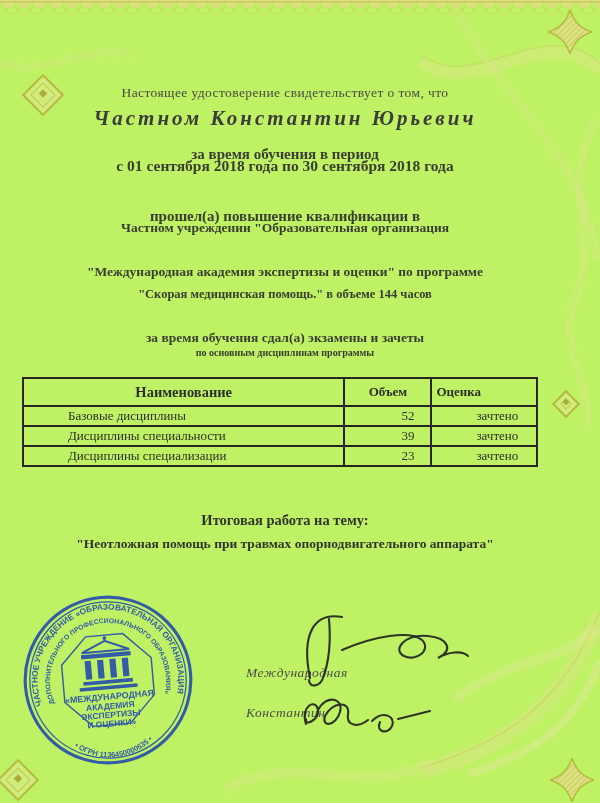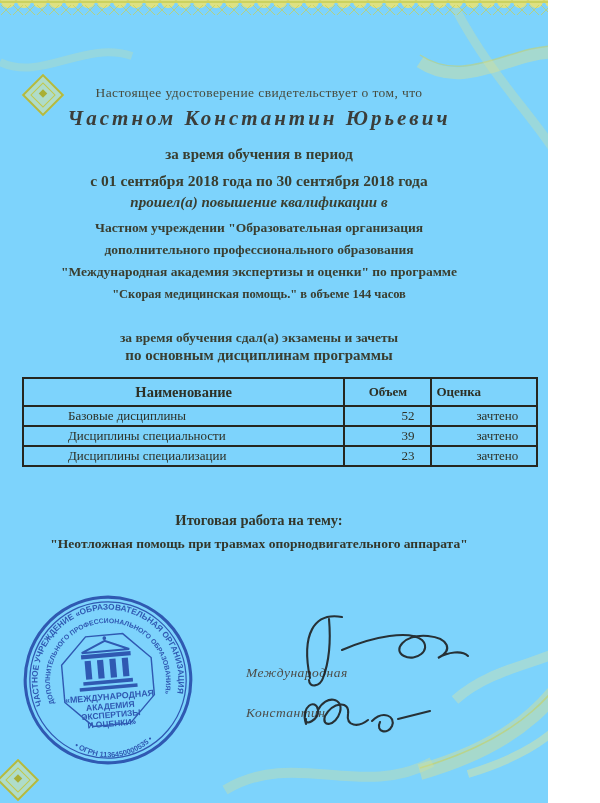--- a/index.html
+++ b/index.html
@@ -1,18 +1,18 @@
 <!DOCTYPE html>
 <html><head>
 <meta charset="utf-8">
 <style>
   html,body{margin:0;padding:0;}
   .page{
-    position:relative; width:548px; height:803px; overflow:hidden;
-    background:#7dd3fc;
+    position:relative; width:600px; height:803px; overflow:hidden;
+    background:#bef264;
     font-family:"Liberation Serif","DejaVu Serif",serif;
     color:#3c4034;
   }
   
   .band{position:absolute; z-index:1;
     background:
       repeating-linear-gradient(45deg, rgba(186,194,62,.55) 0 1px, transparent 1px 4px),
       repeating-linear-gradient(-45deg, rgba(186,194,62,.55) 0 1px, transparent 1px 4px),
       linear-gradient(#eff1bd,#e5e8a0);
   }
@@ -45,28 +45,28 @@
   .d-bl{left:3px;top:765px;}
   .d-rm{left:556px;top:394px;width:16px;height:16px;}
   .d-rm::after{left:4px;top:4px;width:5px;height:5px;}
   .corner-star{position:absolute;z-index:2;}
   
   .ln{position:absolute;left:0;right:30px;text-align:center;z-index:3;}
   .intro{top:85px;font-size:13.5px;color:#474b3e;letter-spacing:.4px;}
   .name{top:106px;font-size:21px;font-style:italic;font-weight:bold;letter-spacing:3px;color:#3b3d39;}
   .semib{font-weight:600;color:#3a3e30;}
   .period-label{top:146px;font-size:15px;}
-  .period-dates{top:172px;font-size:15.5px;font-weight:700;}
-  .qual{top:194px;font-size:15px;font-style:italic;}
+  .period-dates{top:157px;font-size:15.5px;font-weight:700;}
+  .qual{top:208px;font-size:15px;}
   .inst1{top:220px;font-size:13.5px;}
   .inst2{top:242px;font-size:13.5px;}
   .inst3{top:264px;font-size:13.5px;}
   .prog{top:287px;font-size:12.5px;}
   .ex1{top:330px;font-size:13.5px;}
-  .ex2{top:347px;font-size:15px;}
+  .ex2{top:347px;font-size:10px;}
   
   .disc-table{position:absolute;left:22px;top:377px;width:516px;z-index:3;
     border-collapse:collapse;font-size:13px;color:#2d3026;}
   .disc-table th,.disc-table td{border:2px solid #26261f;padding:1px 4px;}
   .disc-table th{font-weight:700;height:24px;border-radius:11px;}
   .disc-table td{height:16px;padding-left:44px;}
   .c-name{width:388px;text-align:left;}
   th.c-name{text-align:center;font-size:14.5px;}
   .c-vol{width:52px;text-align:center;}
   .c-grade{width:64px;text-align:left;}
@@ -121,21 +121,20 @@
   <svg class="corner-star" style="left:550px;top:758px;" width="44" height="44" viewBox="0 0 44 44">
     <path d="M0,22 C12,18 18,12 22,0 C26,12 32,18 44,22 C32,26 26,32 22,44 C18,32 12,26 0,22 Z" fill="url(#hatch)" stroke="#b4ba3e" stroke-width="1.5"></path>
   </svg>
 
   <div class="ln intro">Настоящее удостоверение свидетельствует о том, что</div>
   <div class="ln name">Частном Константин Юрьевич</div>
   <div class="ln semib period-label">за время обучения в период</div>
   <div class="ln semib period-dates">с 01 сентября 2018 года по 30 сентября 2018 года</div>
   <div class="ln semib qual">прошел(а) повышение квалификации в</div>
   <div class="ln semib inst1">Частном учреждении "Образовательная организация</div>
-  <div class="ln semib inst2">дополнительного профессионального образования</div>
   <div class="ln semib inst3">"Международная академия экспертизы и оценки" по программе</div>
   <div class="ln semib prog">"Скорая медицинская помощь." в объеме 144 часов</div>
   <div class="ln semib ex1">за время обучения сдал(а) экзамены и зачеты</div>
   <div class="ln semib ex2">по основным дисциплинам программы</div>
 
   <table class="disc-table">
     <thead>
       <tr>
         <th class="c-name">Наименование</th>
         <th class="c-vol">Объем</th>

